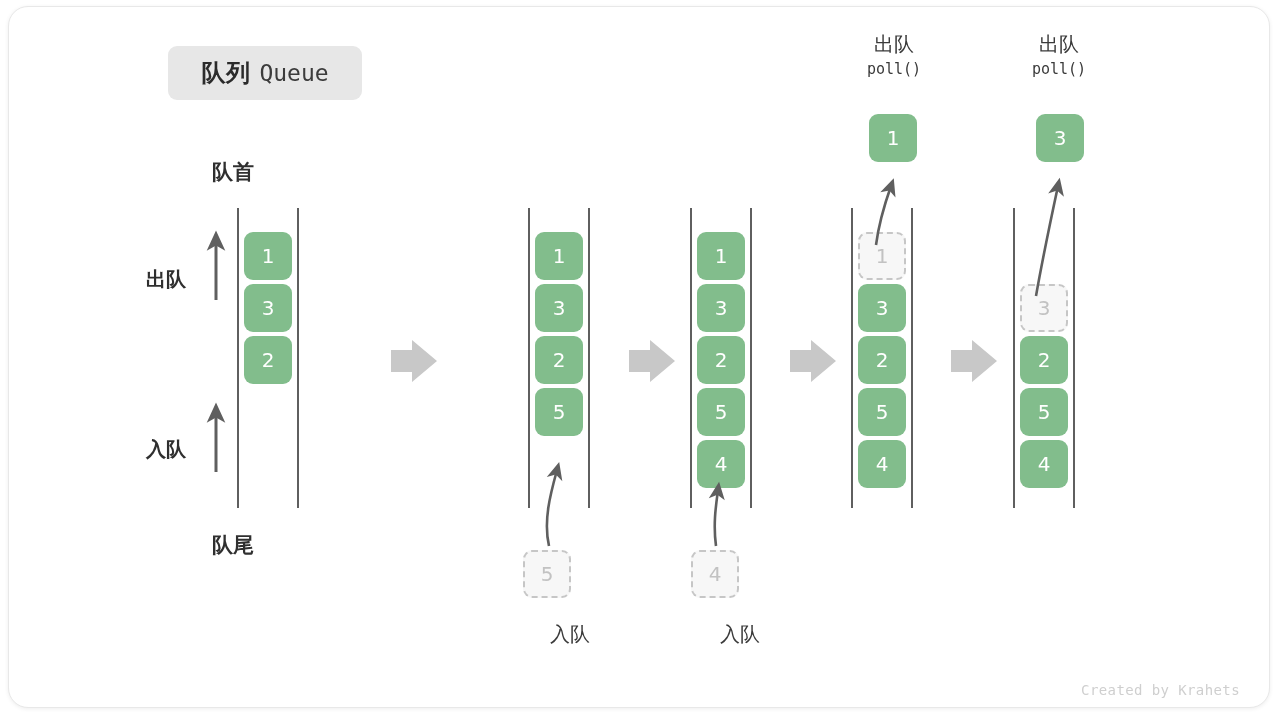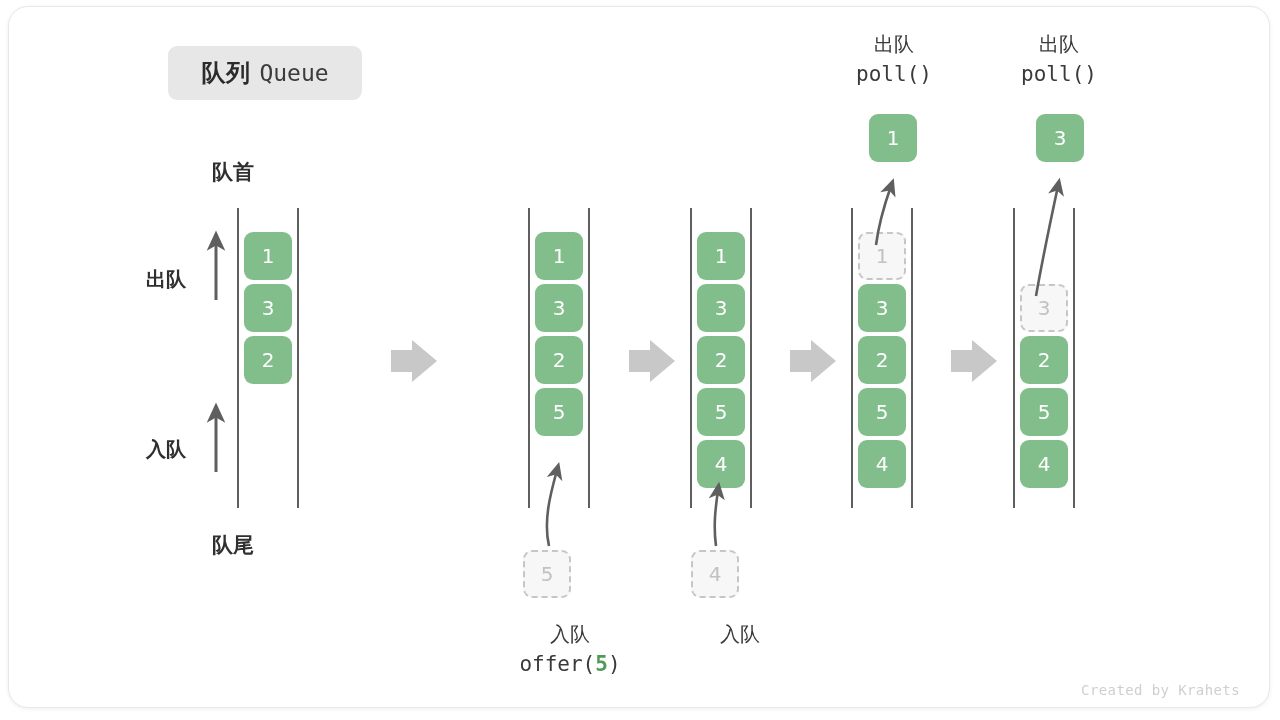--- a/index.html
+++ b/index.html
@@ -152,21 +152,21 @@
     line-height: 1.45;
   }
   .op-caption .op-cn {
     display: block;
     font-size: 20px;
     color: #3a3a3a;
   }
   .op-caption .op-code {
     display: block;
     font-family: "DejaVu Sans Mono", monospace;
-    font-size: 21px;
+    font-size: 15px;
     color: #3a3a3a;
   }
   .op-caption .op-code .arg { color: #4e9a57; font-weight: bold; }
 
   
   .watermark {
     position: absolute;
     right: 40px;
     bottom: 22px;
     font-family: "DejaVu Sans Mono", monospace;
@@ -246,21 +246,20 @@
     <div class="rail right" style="height:300px;"></div>
     <div class="slot ghost" style="left:7px; top:76px;">3</div>
     <div class="slot filled" style="left:7px; top:128px;">2</div>
     <div class="slot filled" style="left:7px; top:180px;">5</div>
     <div class="slot filled" style="left:7px; top:232px;">4</div>
   </div>
   <div class="popped" style="left:1036px; top:114px;">3</div>
 
   <div class="op-caption" style="left:470px; top:620px; width:200px;">
     <span class="op-cn">入队</span>
-    <span class="op-code"><span>offer(</span><span class="arg">5</span><span>)</span></span>
   </div>
 
   <div class="op-caption" style="left:640px; top:620px; width:200px;">
     <span class="op-cn">入队</span>
   </div>
 
   <div class="op-caption" style="left:800px; top:30px; width:188px;">
     <span class="op-cn">出队</span>
     <span class="op-code">poll()</span>
   </div>

